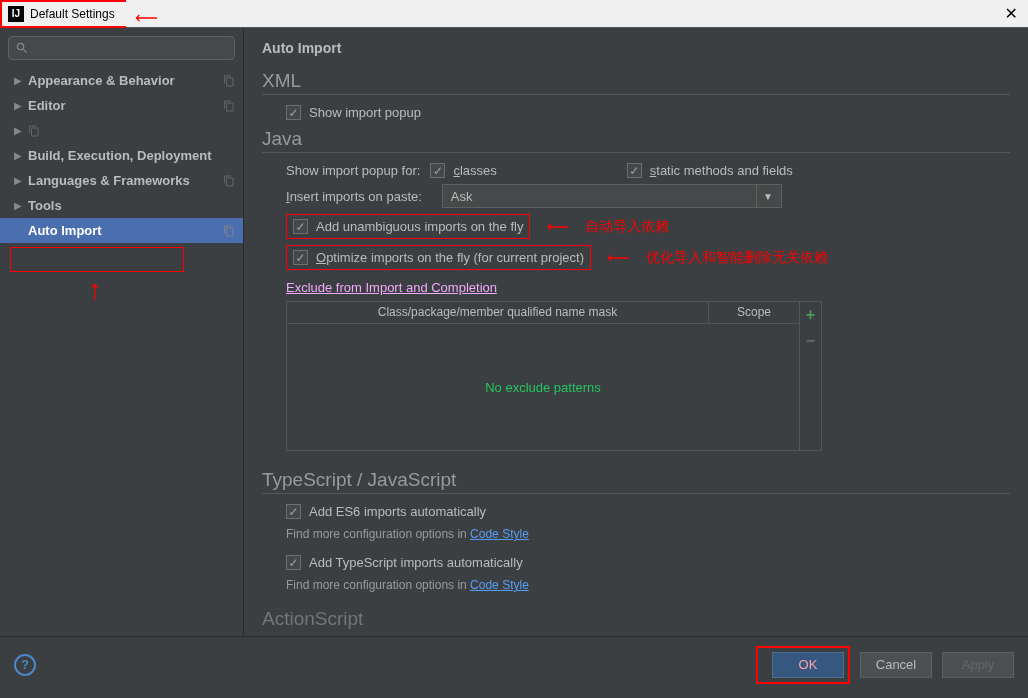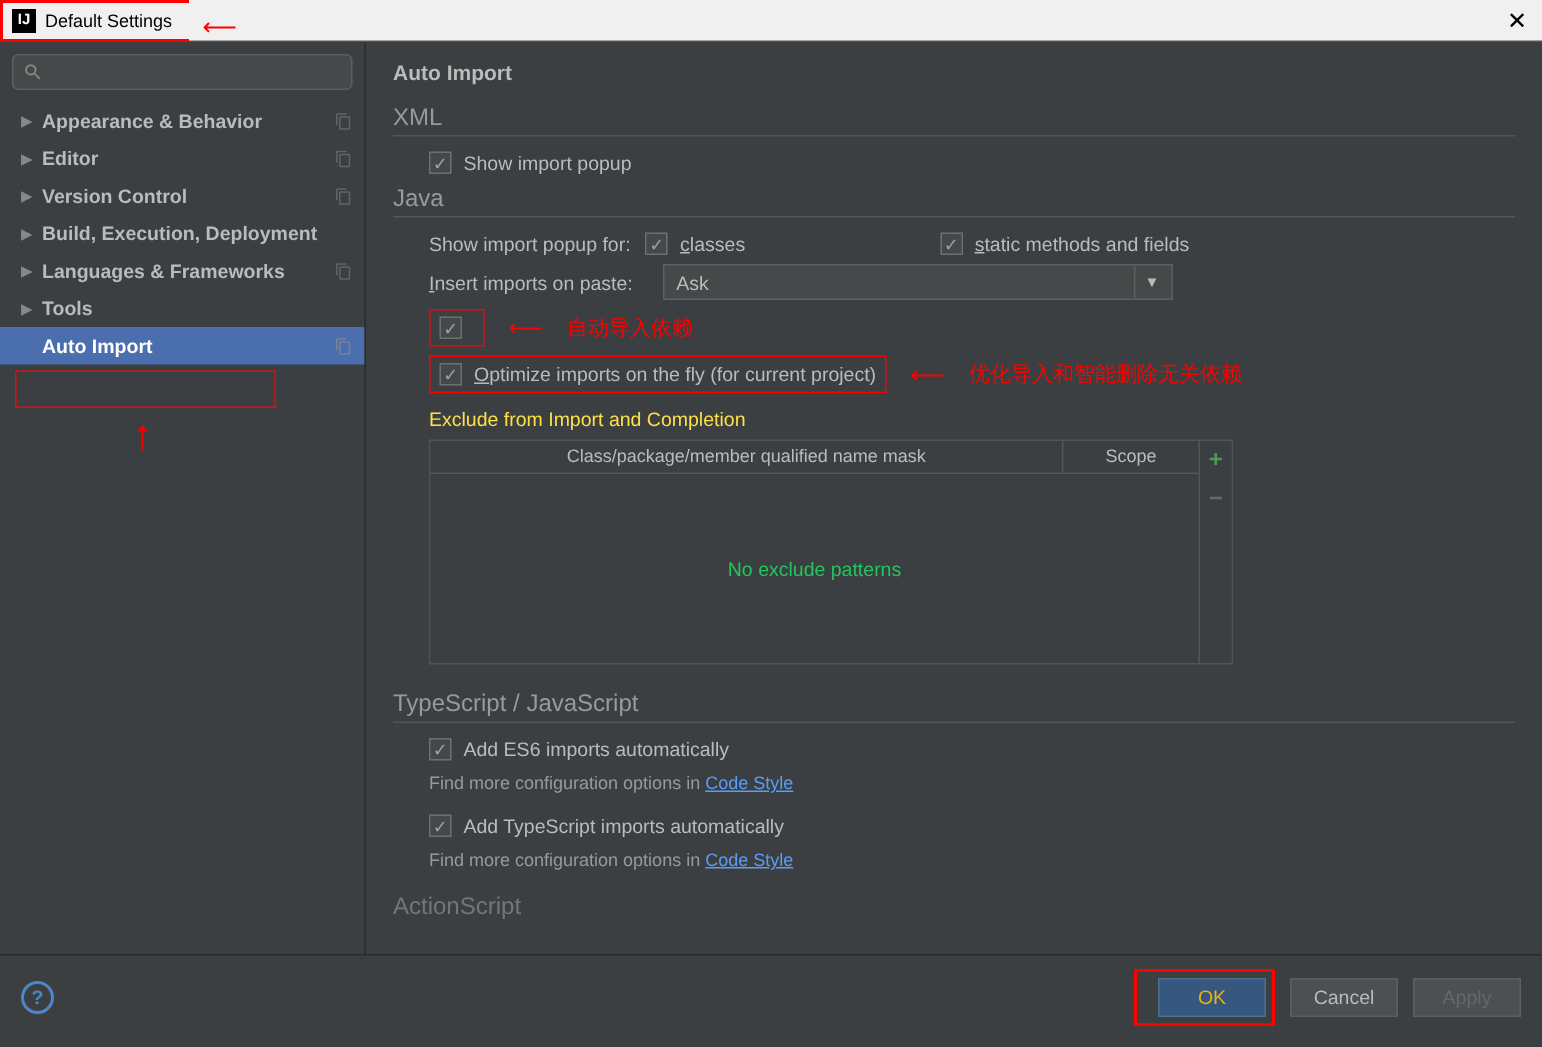--- a/index.html
+++ b/index.html
@@ -29,21 +29,21 @@
 .tree-item.selected .tree-label { font-weight: bold; }
 .tree-badge { width: 14px; height: 14px; margin-right: 8px; opacity: 0.5; }
 .tree-item.child { padding-left: 28px; }
 .tree-item.child .tree-label { font-weight: bold; }
 .sidebar-redbox { position: absolute; border: 1px solid red; pointer-events: none; }
 .sidebar-arrow-up { position: absolute; color: red; font-size: 28px; font-weight: bold; }
 
 
 .content { flex: 1; padding: 12px 18px 0 18px; overflow: auto; position: relative; }
 .content-title { font-weight: bold; color: #bbb; font-size: 14px; margin-bottom: 14px; }
-.section-label { color: #999; font-size: 16px; border-bottom: 1px solid #555; padding-bottom: 2px; margin-bottom: 10px; margin-top: 4px; }
+.section-label { color: #999; font-size: 19px; border-bottom: 1px solid #555; padding-bottom: 2px; margin-bottom: 10px; margin-top: 4px; }
 .row { display: flex; align-items: center; margin: 8px 0 8px 24px; }
 .checkbox { width: 15px; height: 15px; border: 1px solid #6e6e6e; background: #43494a; display: inline-flex; align-items: center; justify-content: center; margin-right: 8px; cursor: pointer; }
 .checkbox.checked::after { content: "✓"; color: #a0a0a0; font-size: 12px; line-height: 1; }
 .label-text { color: #bbb; white-space: nowrap; }
 .underline-letter { text-decoration: underline; }
 .select-box { height: 24px; background: #45494a; border: 1px solid #5e6060; display: flex; align-items: center; padding: 0 8px; margin-left: 10px; width: 340px; justify-content: space-between; cursor: pointer; }
 .select-arrow { font-size: 10px; color: #bbb; border-left: 1px solid #5e6060; padding-left: 6px; height: 100%; display: flex; align-items: center; }
 .row-inline { display: flex; align-items: center; margin: 6px 0 6px 24px; gap: 10px; }
 .cb-inline { display: flex; align-items: center; }
 
@@ -63,21 +63,21 @@
 .tool-remove { color: #666; font-size: 16px; font-weight: bold; }
 
 .link { color: #589df6; text-decoration: underline; cursor: pointer; }
 .hint-text { color: #999; margin-left: 24px; font-size: 12px; margin-top: 2px; }
 
 
 .footer { height: 56px; border-top: 1px solid #2b2b2b; display: flex; align-items: center; padding: 0 14px; background: #3c3f41; }
 .help-icon { width: 22px; height: 22px; border: 2px solid #4a88c7; border-radius: 50%; color: #4a88c7; display: flex; align-items: center; justify-content: center; font-weight: bold; cursor: pointer; font-size: 13px; }
 .footer-spacer { flex: 1; }
 .btn { height: 26px; min-width: 72px; background: #4c5052; border: 1px solid #5e6060; color: #bbb; display: inline-flex; align-items: center; justify-content: center; margin-left: 10px; cursor: pointer; padding: 0 14px; }
-.btn.primary { background: #365880; border-color: #4c708c; color: #eab308; }
+.btn.primary { background: #365880; border-color: #4c708c; color: #fca5a5; }
 .btn.disabled { color: #666; }
 .btn-redbox { border: 2px solid red; padding: 4px; display: inline-flex; }
 
 svg.copy-icon { width: 12px; height: 12px; fill: #888; }
 </style>
 </head>
 <body>
 
 <div class="titlebar-wrap">
   <div class="titlebar">
@@ -107,21 +107,20 @@
         </div>
       <div class="tree-item">
           <span class="tree-arrow">▶</span>
           <span class="tree-label">Editor</span>
           <svg class="copy-icon tree-badge" viewBox="0 0 24 24">
             <path d="M16 1H4a2 2 0 00-2 2v14h2V3h12V1zm3 4H8a2 2 0 00-2 2v14a2 2 0 002 2h11a2 2 0 002-2V7a2 2 0 00-2-2zm0 16H8V7h11v14z"></path>
           </svg>
         </div>
       <div class="tree-item">
           <span class="tree-arrow">▶</span>
-          <span class="tree-label">Version Control</span>
           <svg class="copy-icon tree-badge" viewBox="0 0 24 24">
             <path d="M16 1H4a2 2 0 00-2 2v14h2V3h12V1zm3 4H8a2 2 0 00-2 2v14a2 2 0 002 2h11a2 2 0 002-2V7a2 2 0 00-2-2zm0 16H8V7h11v14z"></path>
           </svg>
         </div>
       <div class="tree-item">
           <span class="tree-arrow">▶</span>
           <span class="tree-label">Build, Execution, Deployment</span>
         </div>
       <div class="tree-item">
           <span class="tree-arrow">▶</span>
@@ -169,35 +168,36 @@
       <span class="label-text"><span class="underline-letter">I</span><span>nsert imports on paste:</span></span>
       <div class="select-box">
         <span>Ask</span>
         <span class="select-arrow">▼</span>
       </div>
     </div>
 
     <div class="row-inline">
       <span class="redbox">
         <span class="checkbox checked"></span>
+        <span class="label-text">Add unambiguous imports on the fly</span>
       </span>
       <span class="red-arrow">⟵</span>
       <span class="red-text">自动导入依赖</span>
     </div>
 
     <div class="row-inline">
       <span class="redbox">
         <span class="checkbox checked"></span>
         <span class="label-text"><span class="underline-letter">O</span>ptimize imports on the fly (for current project)</span>
       </span>
       <span class="red-arrow">⟵</span>
       <span class="red-text">优化导入和智能删除无关依赖</span>
     </div>
 
-    <div style="margin:10px 0 4px 24px; color:#fde047;">Exclude from Import and Completion</div>
+    <div style="margin:10px 0 4px 24px; color:#f0abfc;text-decoration:underline;">Exclude from Import and Completion</div>
     <div class="exclude-table">
       <div class="table-wrap">
         <div class="table-main">
           <div class="table-header">
             <div class="th">Class/package/member qualified name mask</div>
             <div class="th scope">Scope</div>
           </div>
           <div class="table-body">No exclude patterns</div>
         </div>
         <div class="table-tools">

